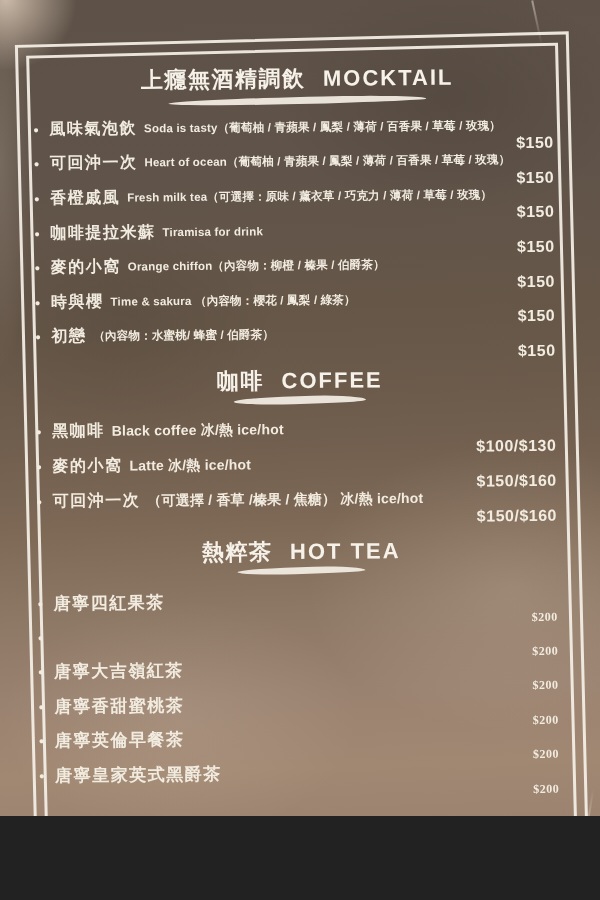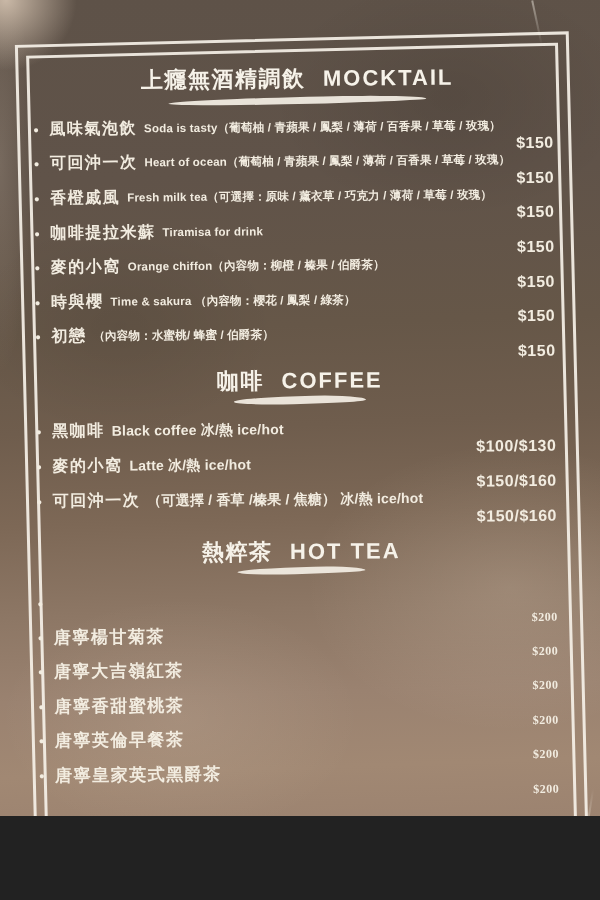--- a/index.html
+++ b/index.html
@@ -150,25 +150,25 @@
 
     <div class="section-header" style="top:537px;">
       <span class="zh">熱粹茶</span>
       <span class="en">HOT TEA</span>
     </div>
     <div class="brush" style="top:567px;width:128px;height:7px;"></div>
 
     <div class="rows rows-tea" style="top:584px;">
       <div class="row">
         <span class="bullet">•</span>
+        <span class="zh">唐寧四紅果茶</span>
         <span class="price">$200</span>
       </div>
       <div class="row">
         <span class="bullet">•</span>
-        <span class="zh">唐寧楊甘菊茶</span>
         <span class="price">$200</span>
       </div>
       <div class="row">
         <span class="bullet">•</span>
         <span class="zh">唐寧大吉嶺紅茶</span>
         <span class="price">$200</span>
       </div>
       <div class="row">
         <span class="bullet">•</span>
         <span class="zh">唐寧香甜蜜桃茶</span>

